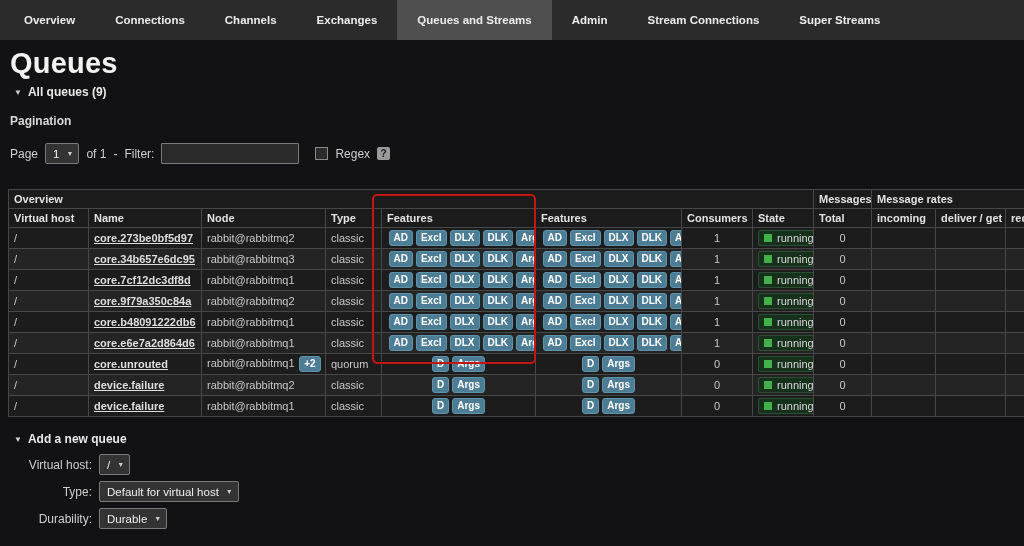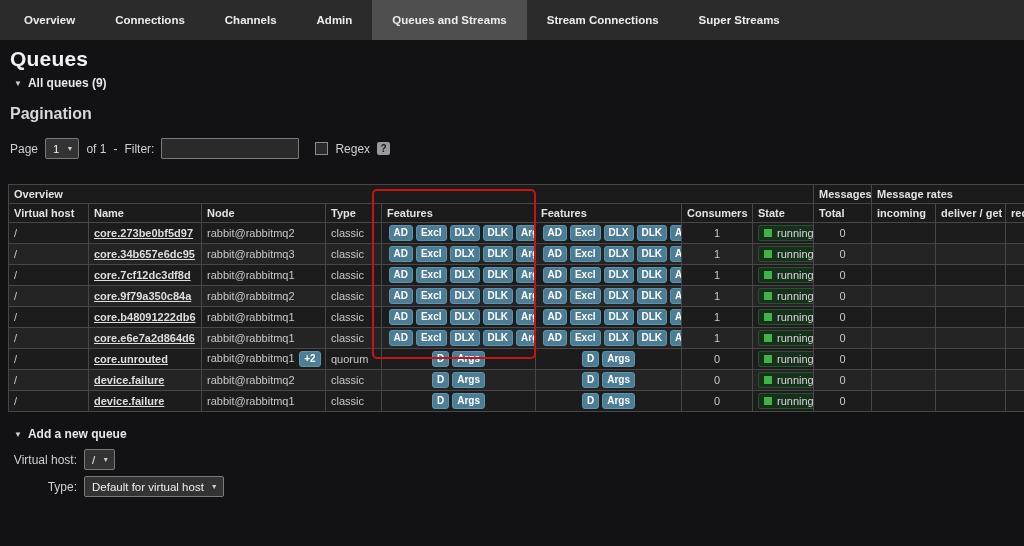--- a/index.html
+++ b/index.html
@@ -9,26 +9,26 @@
     font-family:"Liberation Sans", sans-serif;
     color:#d6d6d6;
     overflow:hidden;
     position:relative;
   }
   
   .topnav { height:40px; background:#2b2b2b; display:flex; align-items:stretch; padding-left:4px; }
   .tab { line-height:40px; padding:0 20px; font-size:11.5px; font-weight:bold; color:#ececec; cursor:pointer; white-space:nowrap; }
   .tab.active { background:#4f4f4f; }
 
-  h1.page-title { font-size:21px; font-weight:600; color:#f2f2f2; margin:7px 0 2px 10px; letter-spacing:.2px; }
+  h1.page-title { font-size:29px; font-weight:600; color:#f2f2f2; margin:7px 0 2px 10px; letter-spacing:.2px; }
 
   .toggle-row { display:flex; align-items:center; gap:6px; margin:5px 0 0 14px; font-size:12px; font-weight:bold; color:#e8e8e8; cursor:pointer; }
   .tri { font-size:8px; color:#cfcfcf; }
 
-  .sect-head { margin:15px 0 0 10px; font-size:16px; font-weight:bold; color:#d8d8d8; }
+  .sect-head { margin:15px 0 0 10px; font-size:12px; font-weight:bold; color:#d8d8d8; }
 
   .controls { display:flex; align-items:center; margin:15px 4px 0 10px; font-size:12px; color:#cfcfcf; gap:7px; }
   .fselect { background:#333; border:1px solid #7a7a7a; height:21px; display:inline-flex; align-items:center; gap:7px; padding:0 5px 0 7px; font-size:11.5px; color:#eee; border-radius:2px; cursor:pointer; }
   .fselect .arrow { font-size:7px; color:#ccc; }
   .tinput { background:#2a2a2a; border:1px solid #7a7a7a; height:21px; width:138px; color:#eee; font-size:12px; padding:0 5px; border-radius:1px; outline:none; }
   .checkbox { width:13px; height:13px; background:#2a2a2a; border:1px solid #8a8a8a; margin-left:9px; cursor:pointer; }
   .help { width:13px; height:13px; background:#9a9a9a; color:#1a1a1a; font-size:10px; font-weight:bold; display:inline-flex; align-items:center; justify-content:center; border-radius:2px; cursor:pointer; }
 
   
   .table-wrap { position:relative; margin:25px 0 0 8px; width:1016px; overflow:hidden; }
@@ -41,34 +41,35 @@
   td.name { font-weight:bold; color:#dedede;text-decoration:underline; }
   td.center { text-align:center; }
   .badge { display:inline-block; background:#4c7d95; border:1px solid #5e93ab; color:#fff; font-size:10px; line-height:12px; padding:1px 4px; border-radius:3px; margin:0 1.5px; font-weight:bold; }
   .state-pill { display:inline-flex; align-items:center; gap:5px; background:#17301c; border:1px solid #2c4f33; padding:1px 7px 1px 5px; border-radius:2px; color:#d8d8d8; }
   .state-sq { width:8px; height:8px; background:#44b04a; display:inline-block; }
 
   .annotation { position:absolute; left:364px; top:5px; width:164px; height:170px; border:2px solid #c51414; border-radius:5px; pointer-events:none; }
 
   
   .add-form { margin-top:8px; font-size:12px; }
-  .form-row { display:flex; align-items:center; margin-top:6px; }
+  .form-row { display:flex; align-items:center; margin-top:6px;padding-left:15px; }
   .form-label { width:84px; text-align:right; padding-right:7px; color:#cfcfcf; }
   .req { color:#cc4444; margin-left:4px; font-size:13px; }
   .name-input { width:165px; }
 </style>
 </head>
 <body>
 
 <nav class="topnav" id="topnav">
     <div class="tab">Overview</div>
     <div class="tab">Connections</div>
     <div class="tab">Channels</div>
+    <div class="tab">Exchanges</div>
+    <div class="tab active">Queues and Streams</div>
     <div class="tab">Admin</div>
-    <div class="tab active">Queues and Streams</div>
     <div class="tab">Stream Connections</div>
     <div class="tab">Super Streams</div>
   </nav>
 
 <h1 class="page-title">Queues</h1>
 
 <div class="toggle-row">
   <span class="tri">▼</span>
   <span>All queues (9)</span>
 </div>
@@ -299,13 +300,20 @@
       <span class="arrow">▼</span>
     </span>
   </div>
   <div class="form-row">
     <span class="form-label">Type:</span>
     <span class="fselect">
       <span>Default for virtual host</span>
       <span class="arrow">▼</span>
     </span>
   </div>
+  <div class="form-row">
+    <span class="form-label">Durability:</span>
+    <span class="fselect">
+      <span>Durable</span>
+      <span class="arrow">▼</span>
+    </span>
+  </div>
 </div>
 
 </body></html>

